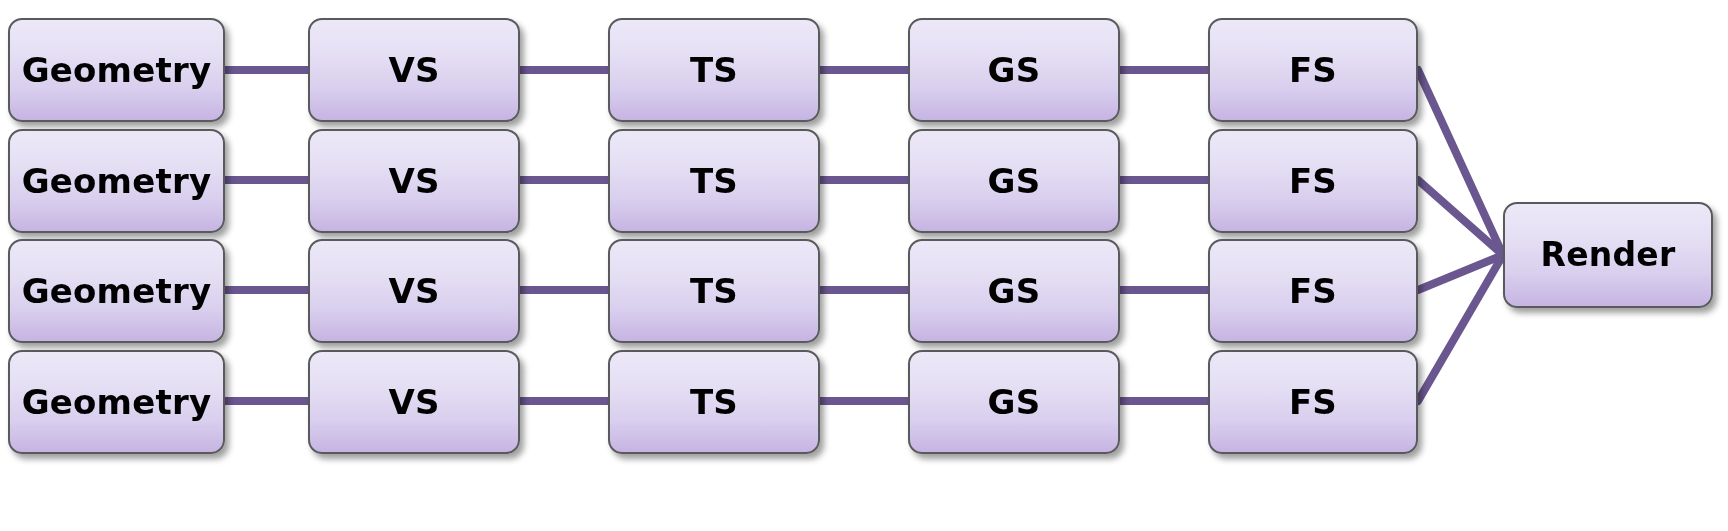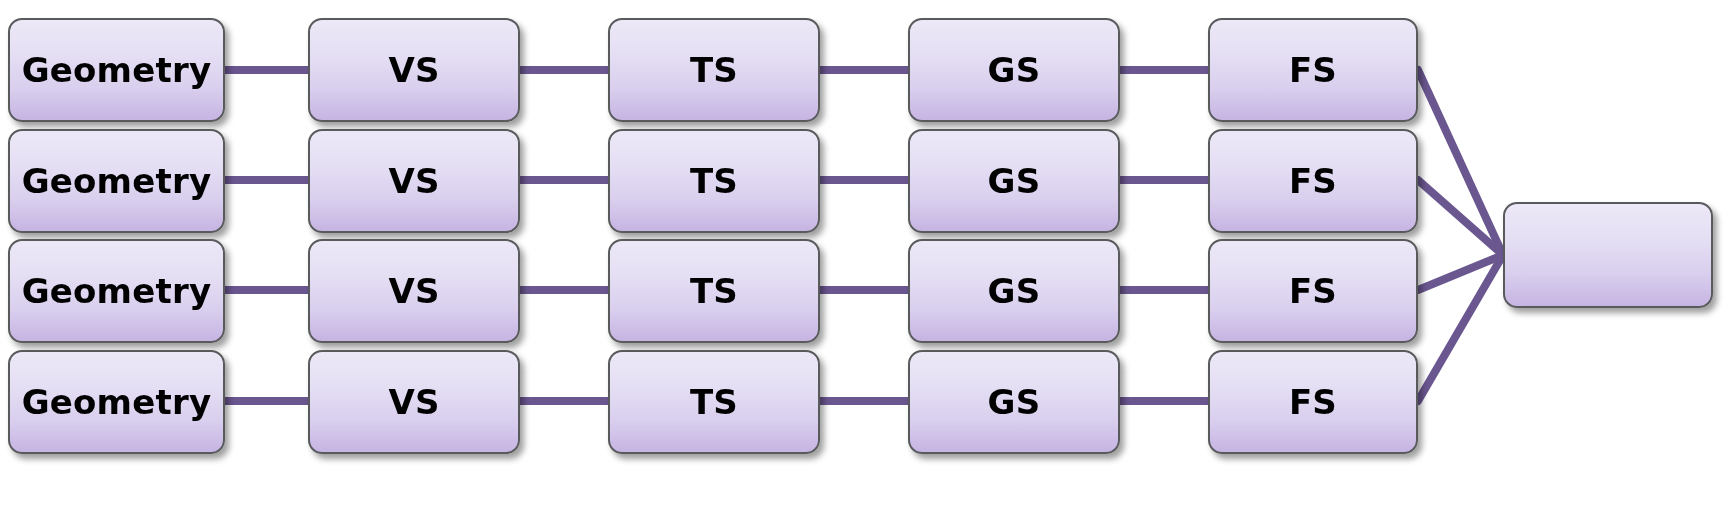--- a/index.html
+++ b/index.html
@@ -135,15 +135,15 @@
     <div class="node" style="left: 608px; top: 350px; width: 212px; height: 104px;">
       <span class="node-label">TS</span>
     </div>
     <div class="node" style="left: 908px; top: 350px; width: 212px; height: 104px;">
       <span class="node-label">GS</span>
     </div>
     <div class="node" style="left: 1208px; top: 350px; width: 210px; height: 104px;">
       <span class="node-label">FS</span>
     </div>
     <div class="node node-rt" style="left: 1503px; top: 202px; width: 210px; height: 106px;">
-      <span class="node-label"><br></span>
+      <span class="node-label"><span>Render</span><br></span>
     </div>
   </div>
 
 </body></html>

